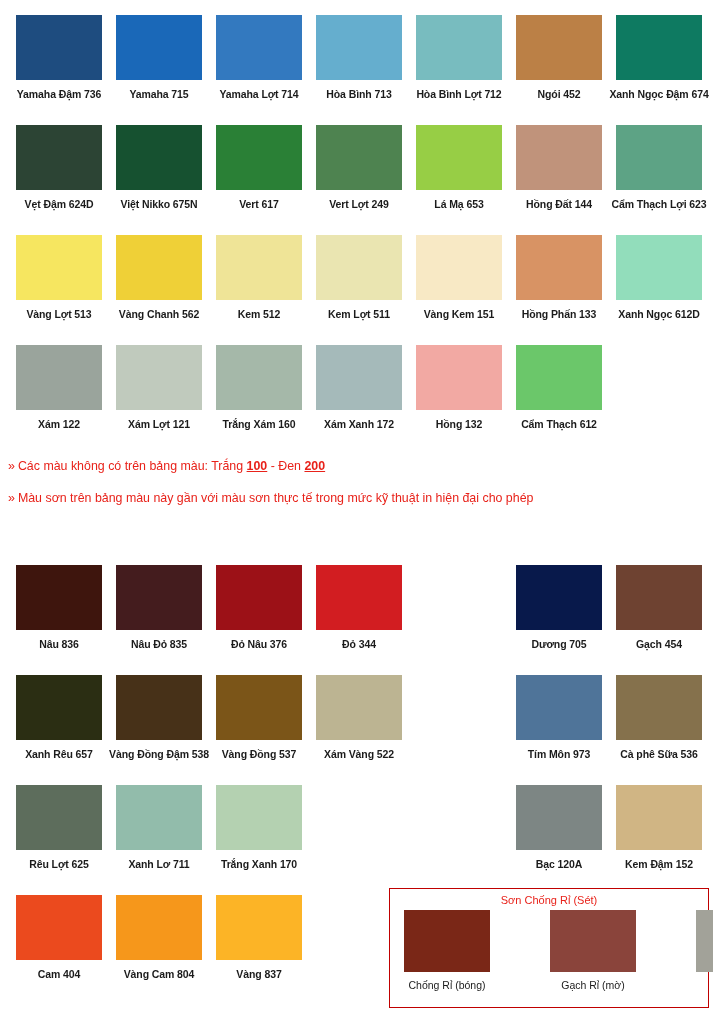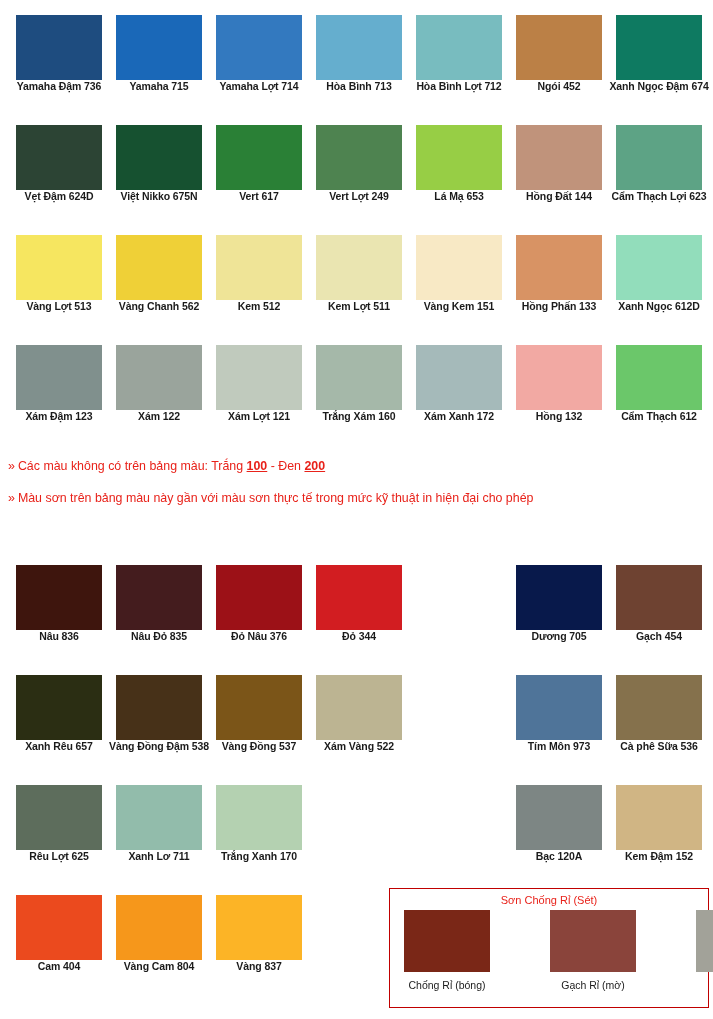--- a/index.html
+++ b/index.html
@@ -30,20 +30,21 @@
     align-items: center;
   }
   .swatch-chip {
     width: 86px;
     height: 65px;
     margin-top: 15px;
     background: transparent;
   }
   .swatch-cell.empty .swatch-chip { background: transparent !important; }
   .swatch-label {
+    margin-top: 8px;
     font-size: 10.5px;
     font-weight: bold;
     color: #1b1b1b;
     text-align: center;
     line-height: 13px;
     white-space: nowrap;
     letter-spacing: -0.1px;
   }
   .notes {
     padding: 18px 8px 4px 8px;
@@ -187,24 +188,20 @@
         <div class="swatch-chip" style="background: rgb(216, 147, 100);"></div>
         <div class="swatch-label">Hồng Phấn 133</div>
       </div>
       <div class="swatch-cell">
         <div class="swatch-chip" style="background: rgb(146, 221, 187);"></div>
         <div class="swatch-label">Xanh Ngọc 612D</div>
       </div>
     </div>
   <div class="swatch-row">
       <div class="swatch-cell">
-        <div class="swatch-chip" style="background: rgb(128, 144, 141);"></div>
-        <div class="swatch-label">Xám Đậm 123</div>
-      </div>
-      <div class="swatch-cell">
         <div class="swatch-chip" style="background: rgb(154, 164, 156);"></div>
         <div class="swatch-label">Xám 122</div>
       </div>
       <div class="swatch-cell">
         <div class="swatch-chip" style="background: rgb(192, 202, 189);"></div>
         <div class="swatch-label">Xám Lợt 121</div>
       </div>
       <div class="swatch-cell">
         <div class="swatch-chip" style="background: rgb(165, 184, 169);"></div>
         <div class="swatch-label">Trắng Xám 160</div>

